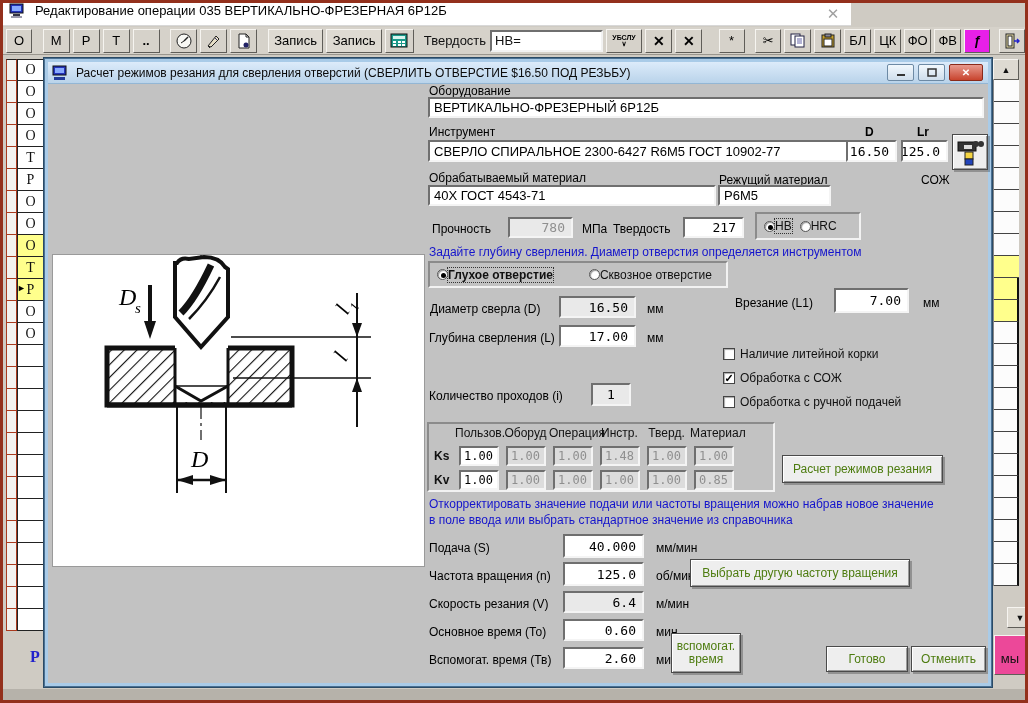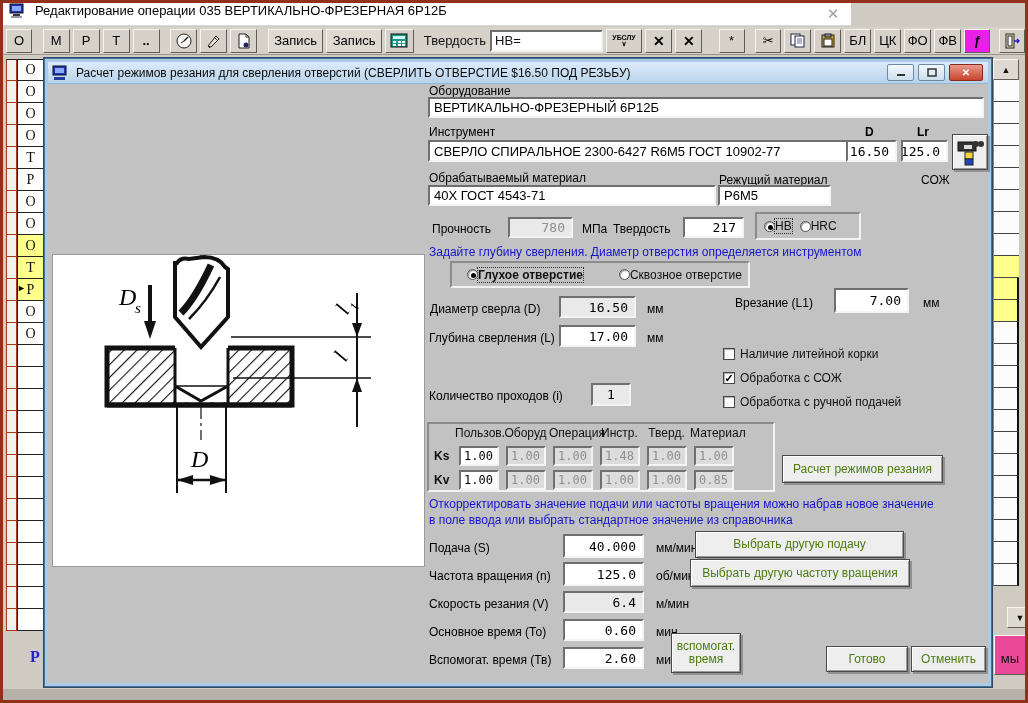--- a/index.html
+++ b/index.html
@@ -394,21 +394,21 @@
           <span class="rdot"></span>
           <span class="rlabel">НВ</span>
         </span>
       <span class="radio">
           <span class="rdot"></span>
           <span class="rlabel">HRC</span>
         </span>
     </div>
 
     <div class="lbl blue" style="left:384px;top:186px">Задайте  глубину сверления. Диаметр отверстия определяется инструментом</div>
-    <div class="panel" style="left:405px;top:202px;width:300px;height:27px;display:flex;align-items:center;gap:36px;padding-left:15px">
+    <div class="panel" style="left:383px;top:202px;width:300px;height:27px;display:flex;align-items:center;gap:36px;padding-left:7px">
       <span class="radio sel">
           <span class="rdot"></span>
           <span class="rlabel" style="font-weight:bold">Глухое отверстие</span>
         </span>
       <span class="radio">
           <span class="rdot"></span>
           <span class="rlabel">Сквозное отверстие</span>
         </span>
     </div>
 
@@ -465,21 +465,20 @@
       </div>
     </div>
     <div class="btn" style="left:737px;top:396px;width:161px;height:28px">Расчет режимов резания</div>
 
     <div class="lbl blue" style="left:384px;top:438px">Откорректировать значение подачи или частоты вращения можно набрав новое значение</div>
     <div class="lbl blue" style="left:384px;top:454px">в поле ввода или выбрать стандартное значение из справочника</div>
 
     <div class="lbl" style="left:384px;top:482px">Подача (S)</div>
     <div class="field num" style="left:518px;top:475px;width:81px;height:24px">40.000</div>
     <div class="lbl" style="left:611px;top:482px">мм/мин</div>
-    <div class="btn" style="left:650px;top:472px;width:209px;height:27px">Выбрать другую подачу</div>
 
     <div class="lbl" style="left:384px;top:510px">Частота вращения (n)</div>
     <div class="field num" style="left:518px;top:503px;width:81px;height:24px">125.0</div>
     <div class="lbl" style="left:611px;top:510px">об/мин</div>
     <div class="btn" style="left:645px;top:500px;width:220px;height:28px">Выбрать другую частоту вращения</div>
 
     <div class="lbl" style="left:384px;top:538px">Скорость резания (V)</div>
     <div class="field num ro" style="left:518px;top:532px;width:81px;height:22px">6.4</div>
     <div class="lbl" style="left:611px;top:538px">м/мин</div>
 

